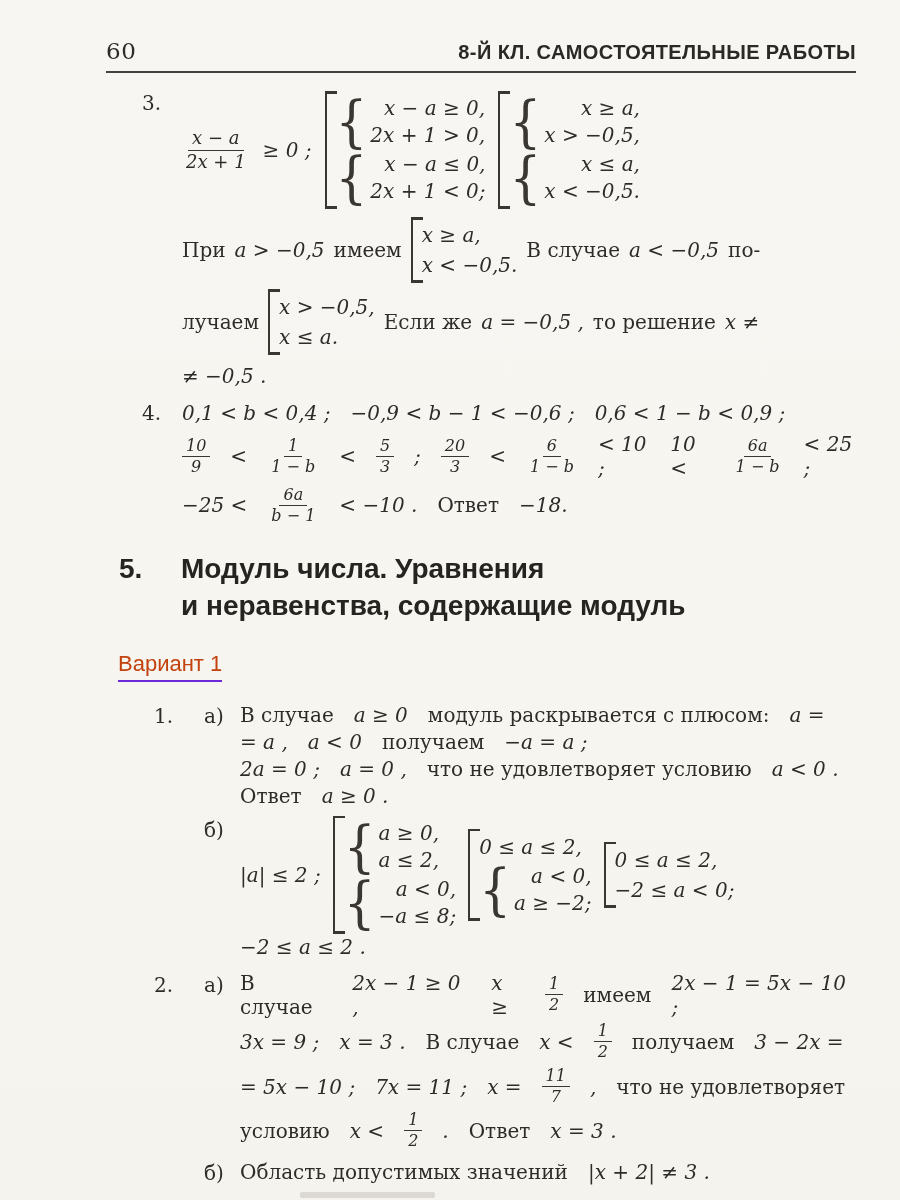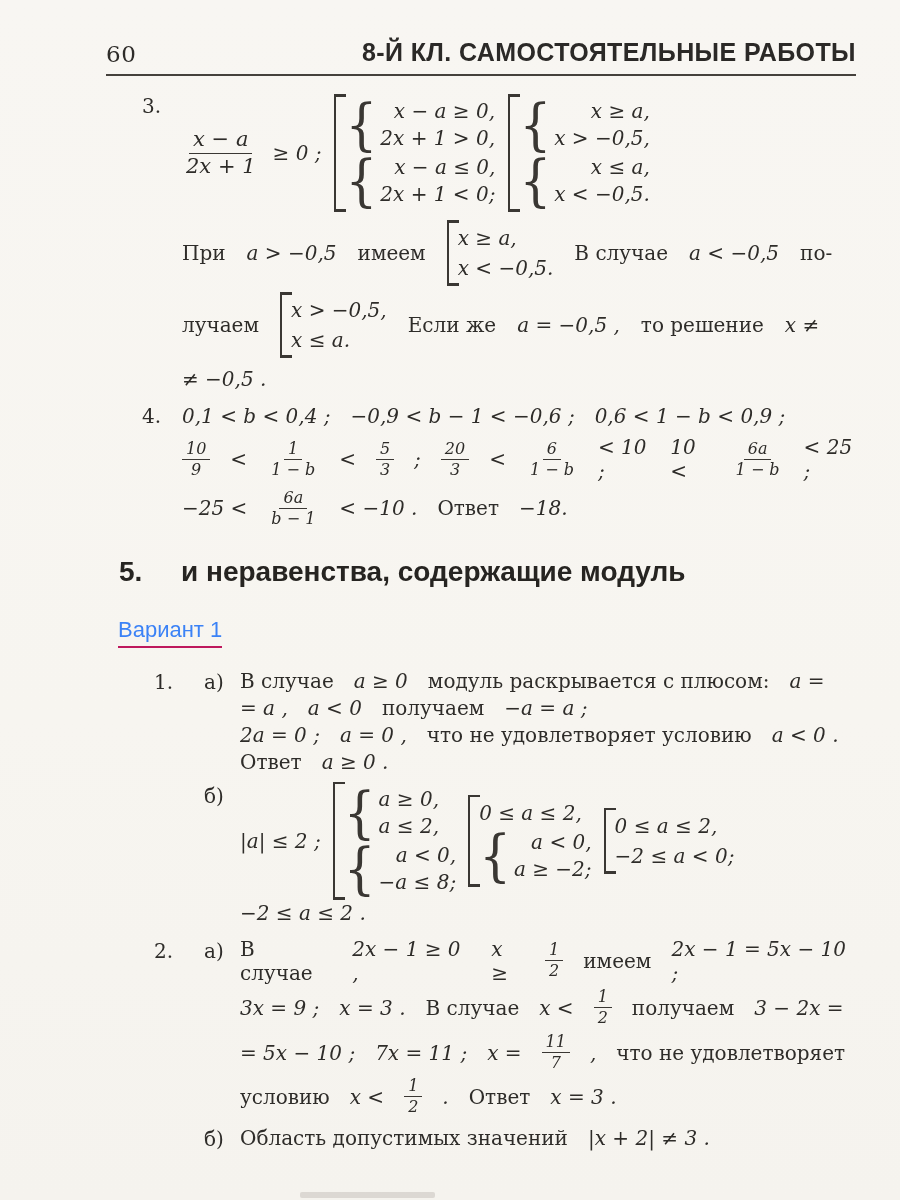--- a/index.html
+++ b/index.html
@@ -8,21 +8,21 @@
     background:linear-gradient(180deg,#f8f6f2 0%,#f7f5f0 60%,#f5f3ee 100%);
     font-family:"DejaVu Serif",serif;color:#2e2c29;
     -webkit-font-smoothing:antialiased;
   }
   .page{box-sizing:border-box;width:900px;height:1200px;padding:38px 44px 0 106px;position:relative;}
 
   
   .pagehead{display:flex;justify-content:space-between;align-items:flex-end;
     border-bottom:2.5px solid #45413c;padding-bottom:7px;}
   .pnum{font-size:23px;letter-spacing:.5px;}
-  .ptitle{font-family:"Liberation Sans",sans-serif;font-weight:bold;font-size:25px;
+  .ptitle{font-family:"Liberation Sans",sans-serif;font-weight:bold;font-size:20px;
     letter-spacing:.4px;color:#2b2927;}
 
   
   .t{font-family:"DejaVu Serif",serif;font-style:normal;}
   .m{font-family:"DejaVu Serif",serif;font-style:italic;}
   .tline{display:flex;align-items:center;gap:20px;min-height:27px;font-size:20px;flex-wrap:nowrap;}
 
   
   .frac{display:inline-flex;flex-direction:column;align-items:center;line-height:1.12;
     font-size:16px;vertical-align:middle;}
@@ -41,29 +41,29 @@
   .ub{display:inline-flex;flex-direction:column;justify-content:center;align-items:flex-start;
     border-left:2.6px solid #3a3733;padding:5px 0 5px 9px;position:relative;gap:4px;}
   .ub::before,.ub::after{content:"";position:absolute;left:0;width:10px;height:2.6px;background:#3a3733;}
   .ub::before{top:0;} .ub::after{bottom:0;}
   .ub .cline{font-size:20px;line-height:1.3;white-space:nowrap;}
 
   
   .item{display:grid;grid-template-columns:40px 1fr;margin-left:36px;font-size:20px;}
   .ilabel{font-size:20px;padding-top:2px;}
   .item3row{display:flex;align-items:center;gap:13px;min-height:122px;}
-  .item3 .frac{font-size:21px;}
-  .pararow{display:flex;align-items:center;gap:21px;margin-top:6px;min-height:30px;}
+  .item3 .frac{font-size:18px;}
+  .pararow{display:flex;align-items:center;gap:9px;margin-top:6px;min-height:30px;}
 
   
   .section{display:grid;grid-template-columns:62px 1fr;margin-left:13px;margin-top:26px;}
   .secnum,.sectitle{font-family:"Liberation Sans",sans-serif;font-weight:bold;font-size:28px;
     color:#262421;line-height:1.32;}
-  .variant{font-family:"Liberation Sans",sans-serif;font-size:22px;color:#3b82f6;
-    display:inline-block;border-bottom:2px solid #be185d;padding-bottom:3px;
+  .variant{font-family:"Liberation Sans",sans-serif;font-size:22px;color:#c2410c;
+    display:inline-block;border-bottom:2px solid #6d28d9;padding-bottom:3px;
     margin:26px 0 20px 12px;}
 
   .item15{display:grid;grid-template-columns:50px 1fr;margin-left:48px;font-size:20px;}
   .sub{display:grid;grid-template-columns:36px 1fr;}
   .sublabel{padding-top:2px;}
   .b1row{display:flex;align-items:center;gap:12px;min-height:118px;}
   .mt6{margin-top:6px;} .mt10{margin-top:10px;}
 
   .smudge{position:absolute;left:300px;bottom:2px;width:135px;height:6px;
     background:#9a958f;opacity:.28;border-radius:2px;}
@@ -202,20 +202,21 @@
           <span class="m">&lt; −10 .</span>
           <span class="t">Ответ</span>
           <span class="m">−18.</span>
         </div>
     </div>
   </section>
 
   <section class="section">
     <span class="secnum">5.</span>
     <div>
+      <div class="sectitle">Модуль числа. Уравнения</div>
       <div class="sectitle">и неравенства, содержащие модуль</div>
     </div>
   </section>
 
   <div>
     <span class="variant">Вариант 1</span>
   </div>
 
   <section class="item15">
     <span class="ilabel">1.</span>

